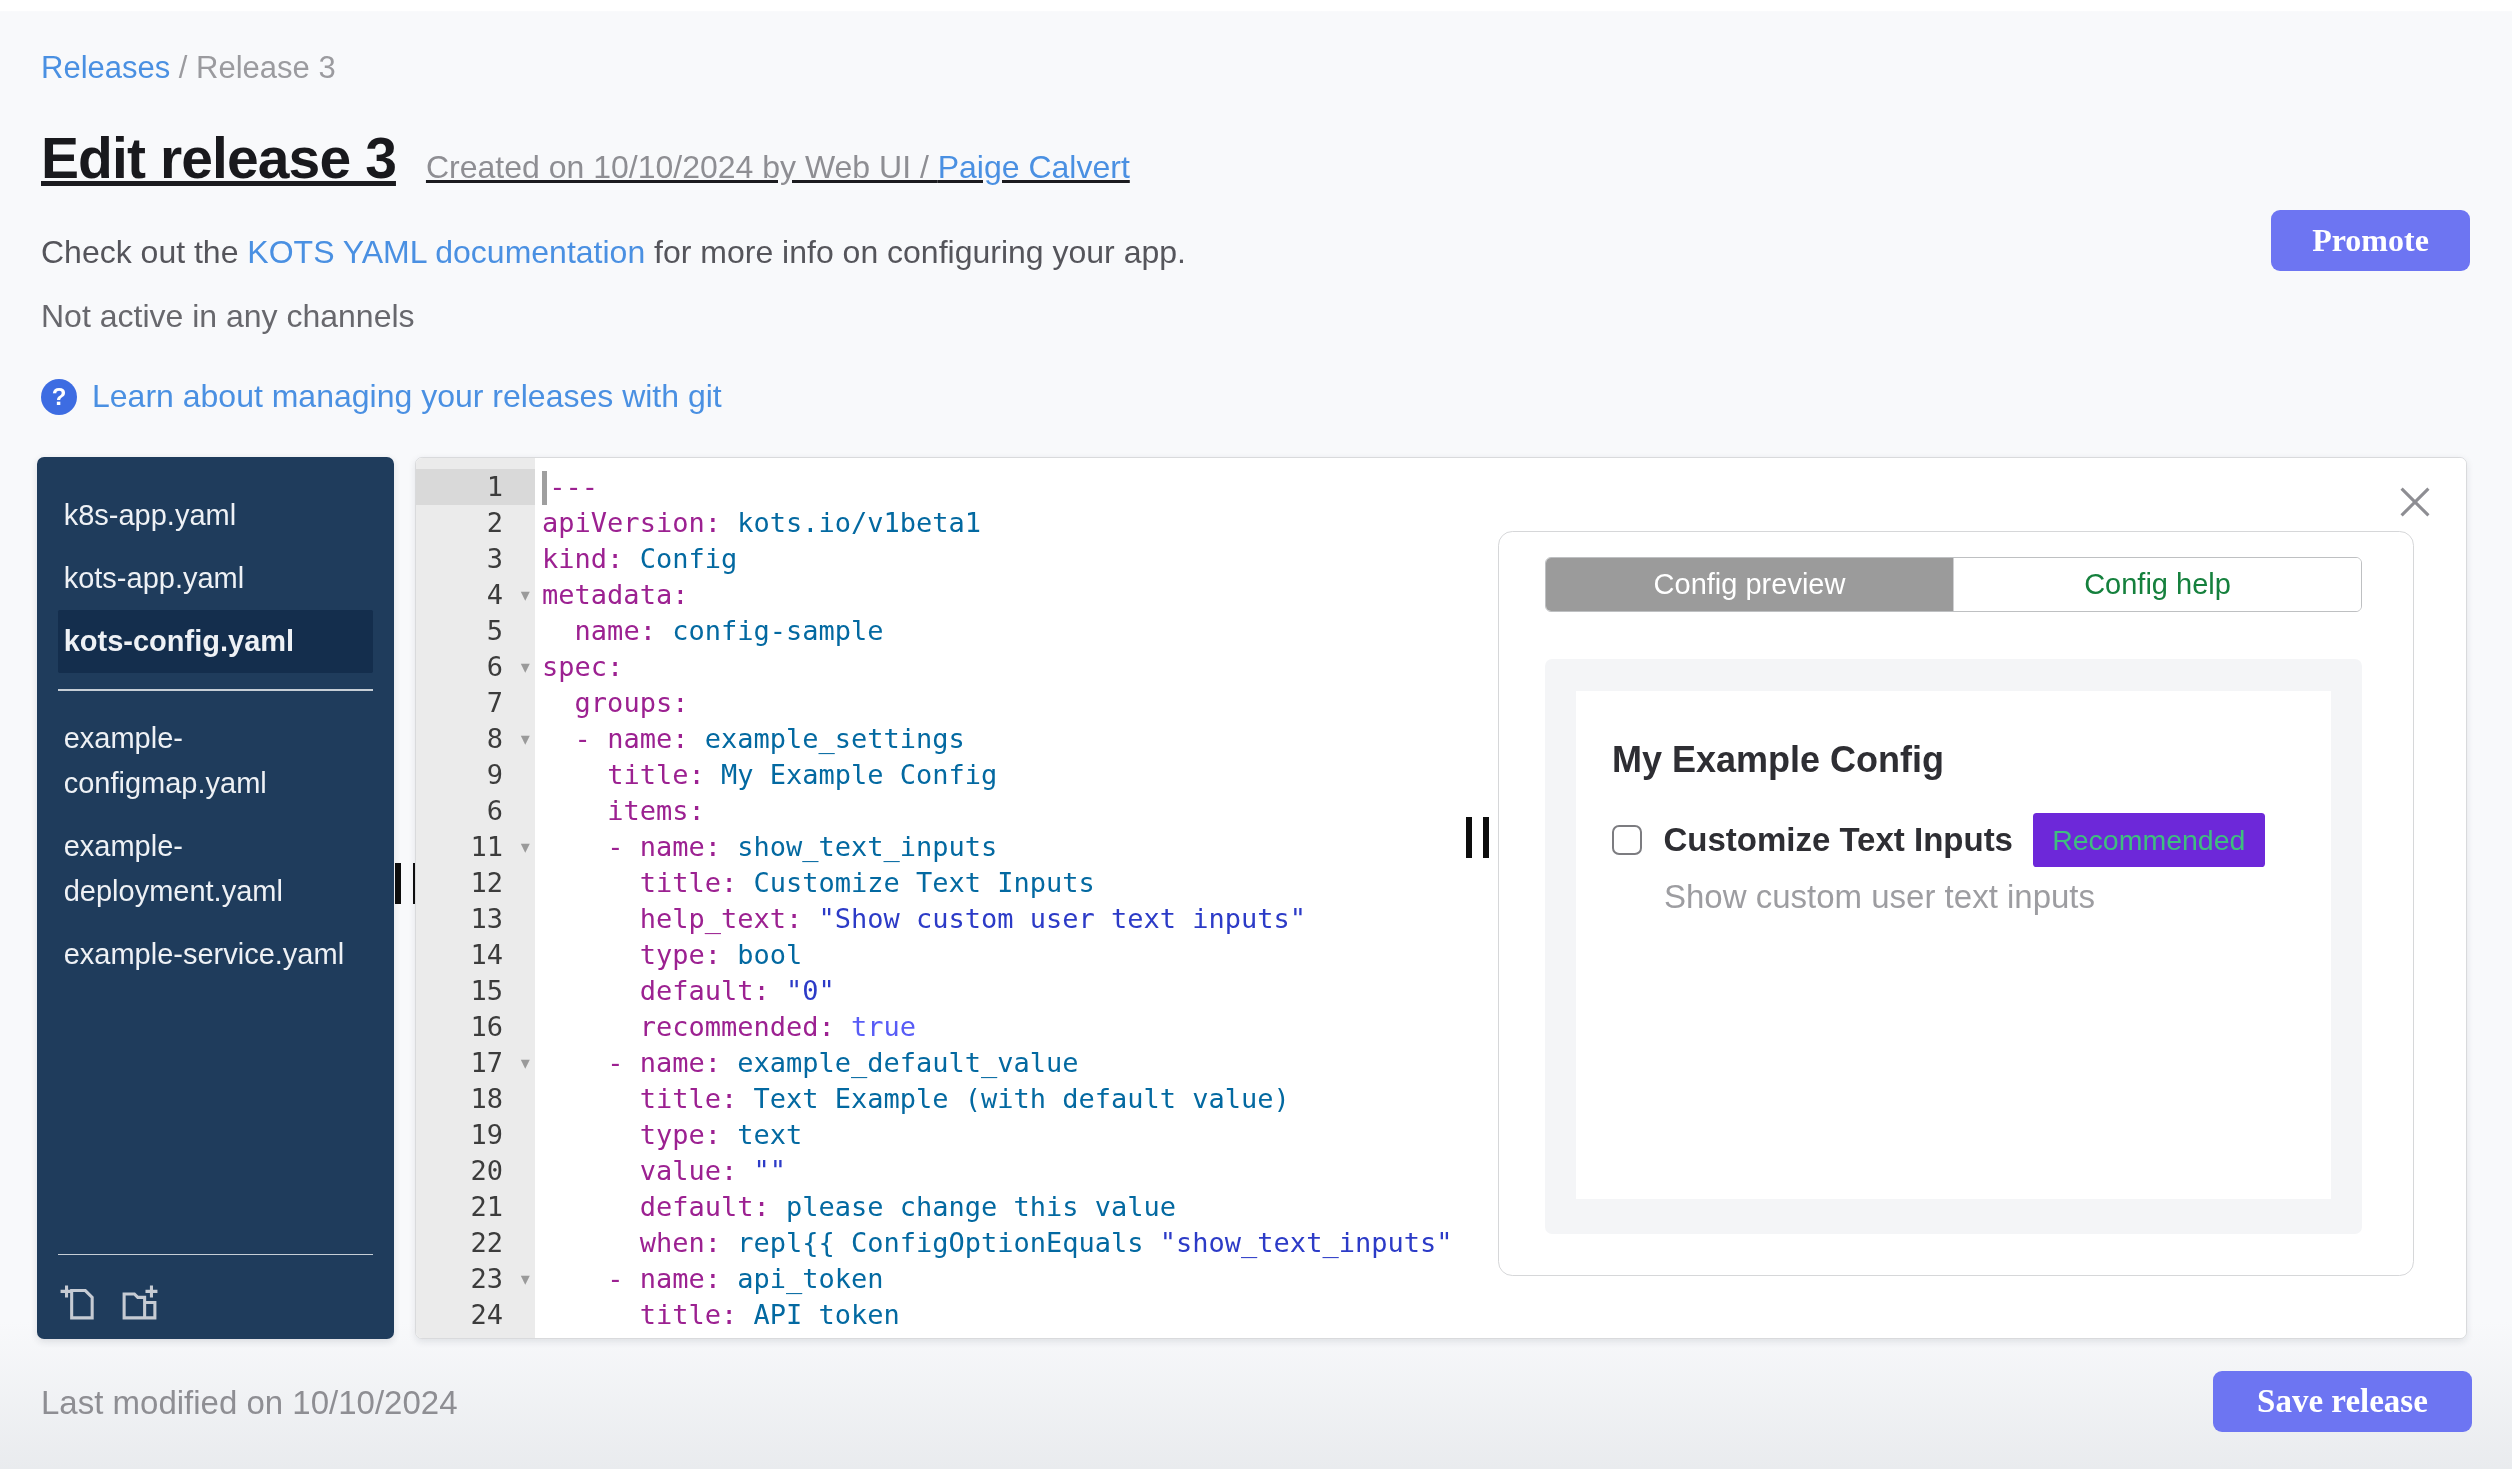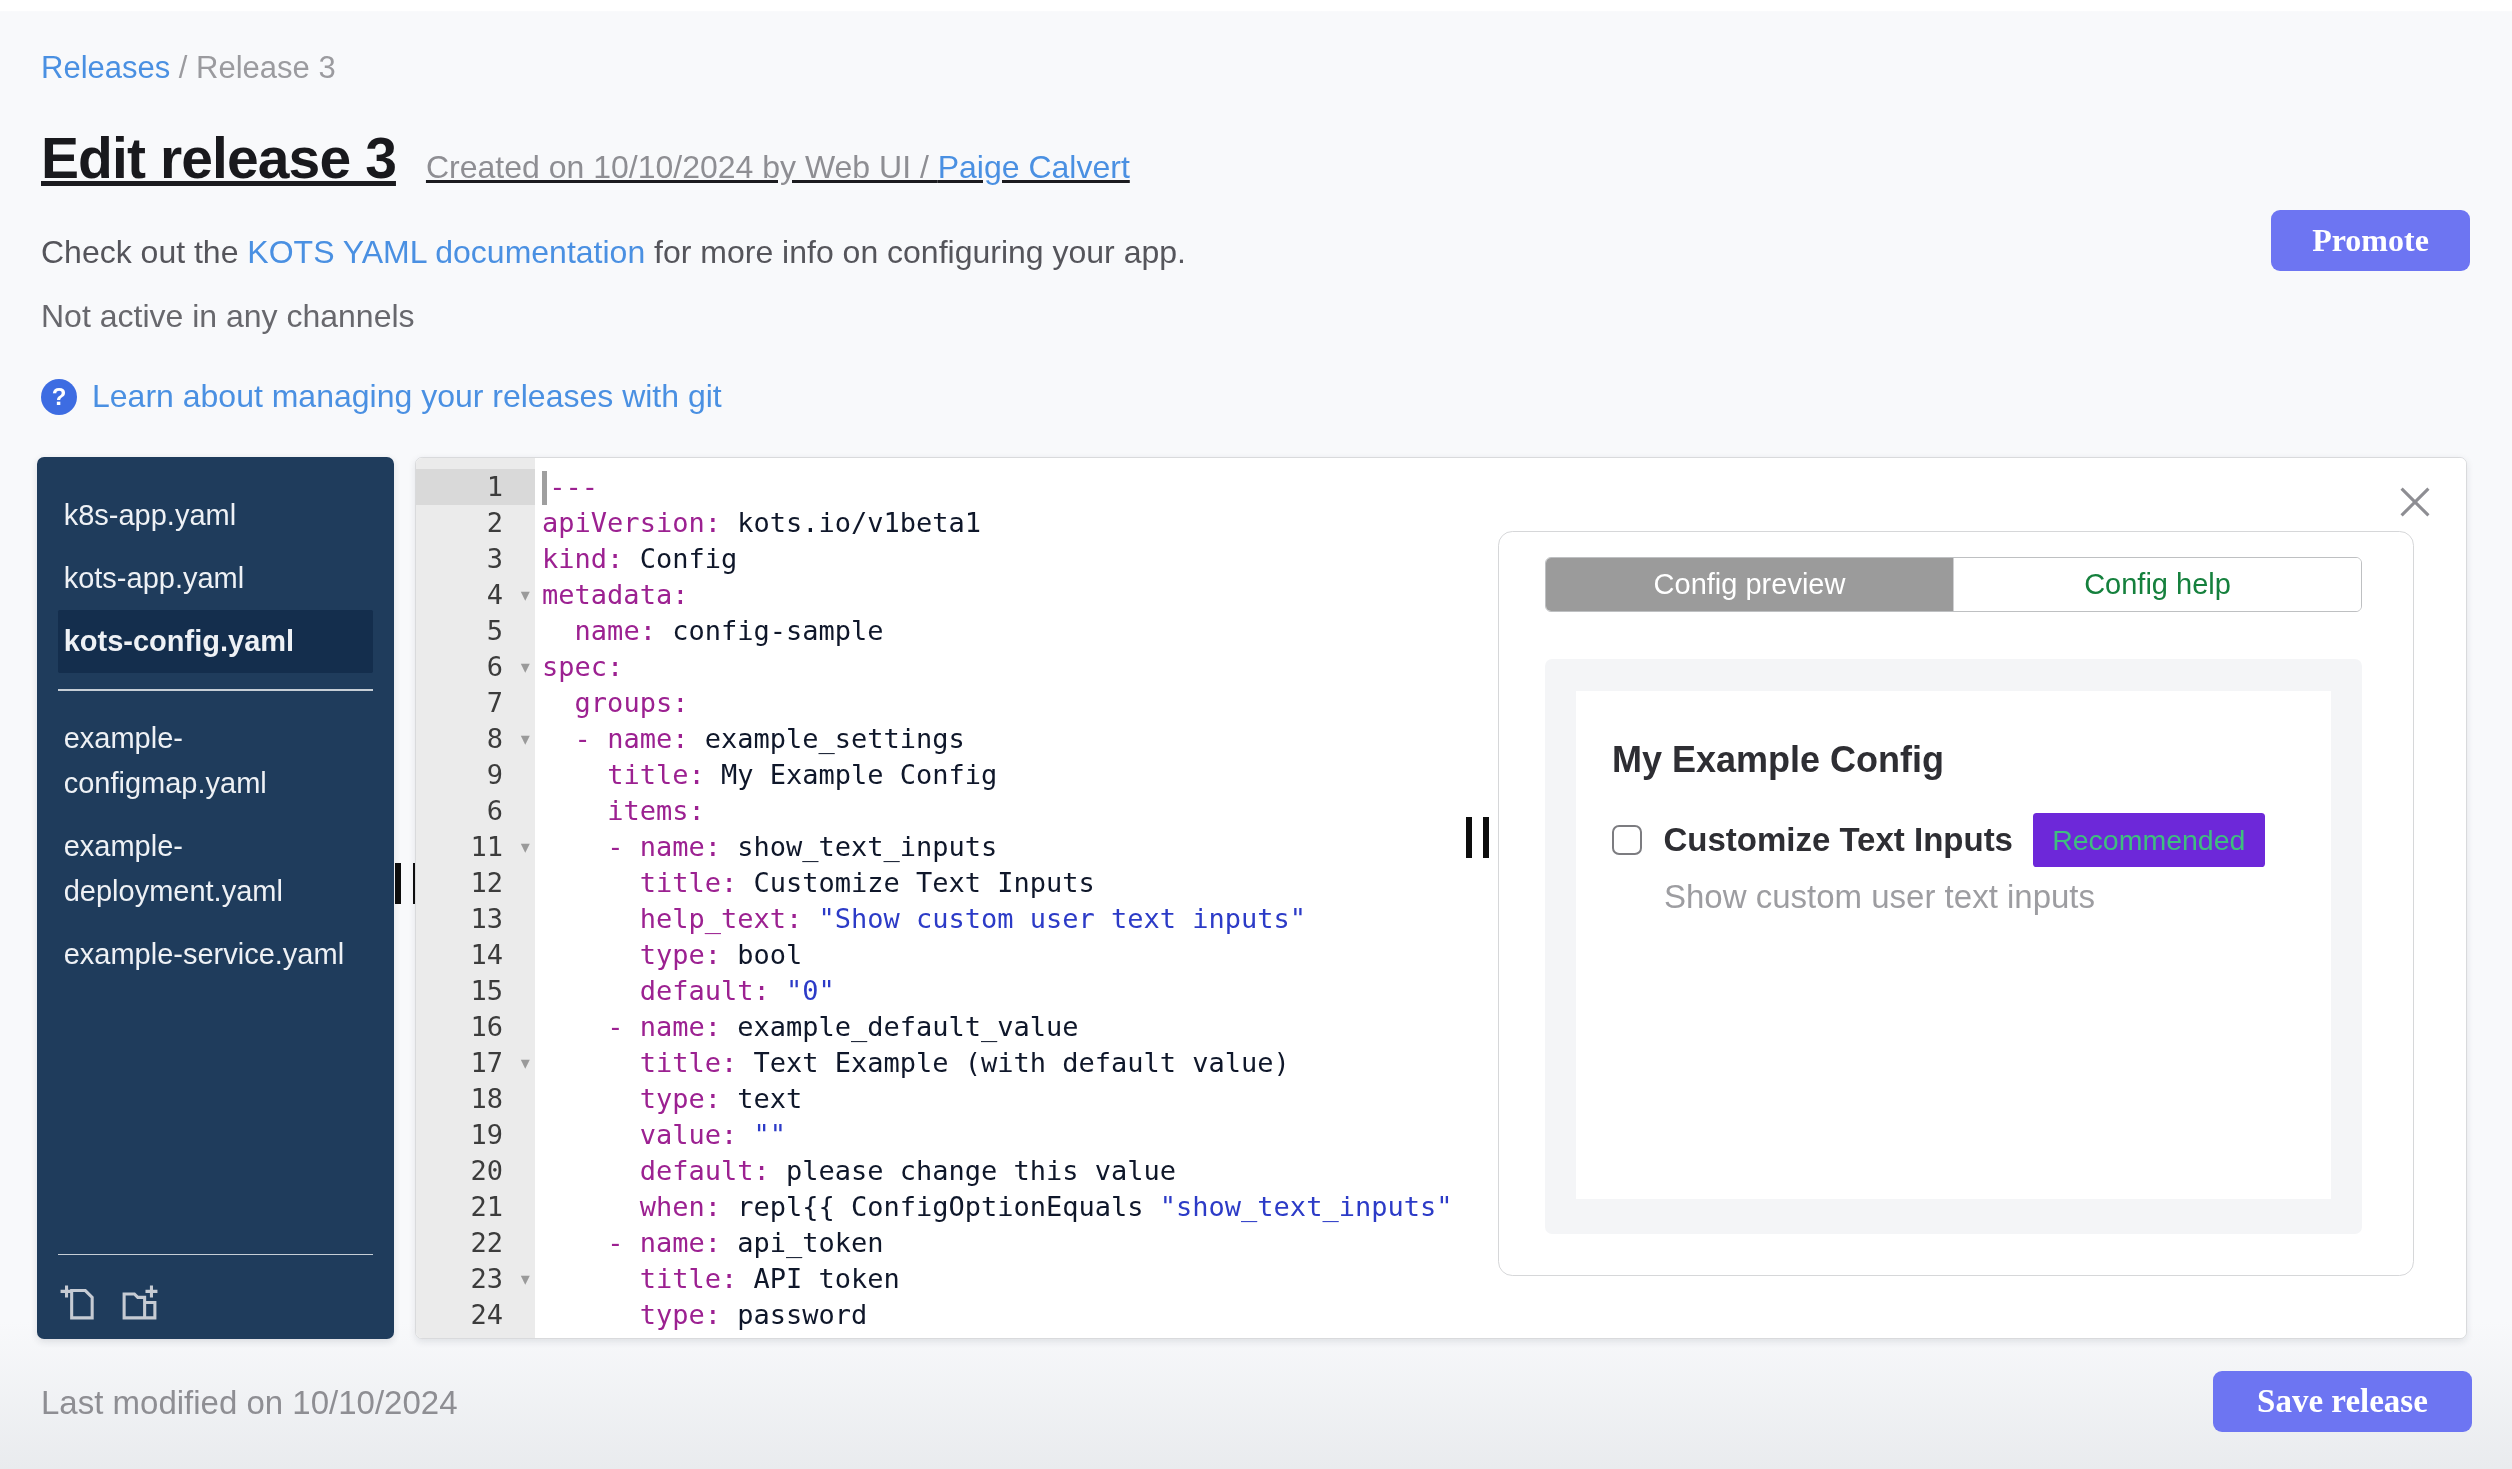--- a/index.html
+++ b/index.html
@@ -59,21 +59,21 @@
   .fold-arrow { position:absolute; right:5.3px; top:7.1px; font-size:18px; color:#9a9a9a;
                 font-family:"Liberation Sans", sans-serif; }
   .code { width:918px; flex:none; padding:10.7px 0 0 7.1px; overflow:hidden; background:#fff; }
   .c-row { height:36px; white-space:pre; font-family:"DejaVu Sans Mono", monospace;
            font-size:27px; line-height:36px; }
   .cursor { display:inline-block; width:5.3px; height:34px; background:#9f9f9f;
             vertical-align:middle; margin-right:1.8px; }
   .tok-key   { color:#9c2191; }
   .tok-str   { color:#2c3bc7; }
   .tok-const { color:#585cf6; }
-  .tok-plain { color:#0f172a;margin-top:20px; }
+  .tok-plain { color:#0369a1;margin-top:20px; }
 
   
   .config-panel { flex:1; position:relative; background:#fff; }
   .close-x { position:absolute; top:27px; right:34px; width:34px; height:34px; cursor:pointer; }
   .panel-card { position:absolute; left:45px; top:73px; right:52px; bottom:62px;
                 border:1.8px solid #d6d7d9; border-radius:14.3px; background:#fff; }
   .tabs { position:absolute; left:46px; top:25px; width:817px; height:55px; display:flex;
           border:1.8px solid #bec0c2; border-radius:6px; overflow:hidden; }
   .tab { flex:1; display:flex; align-items:center; justify-content:center;
          font-size:29px; cursor:pointer; }
@@ -242,20 +242,21 @@
         <div class="c-row"><span class="tok-key">spec:</span></div>
         <div class="c-row"><span class="tok-plain">  </span><span class="tok-key">groups:</span></div>
         <div class="c-row"><span class="tok-plain">  </span><span class="tok-key">-</span><span class="tok-plain"> </span><span class="tok-key">name:</span><span class="tok-plain"> example_settings</span></div>
         <div class="c-row"><span class="tok-plain">    </span><span class="tok-key">title:</span><span class="tok-plain"> My Example Config</span></div>
         <div class="c-row"><span class="tok-plain">    </span><span class="tok-key">items:</span></div>
         <div class="c-row"><span class="tok-plain">    </span><span class="tok-key">-</span><span class="tok-plain"> </span><span class="tok-key">name:</span><span class="tok-plain"> show_text_inputs</span></div>
         <div class="c-row"><span class="tok-plain">      </span><span class="tok-key">title:</span><span class="tok-plain"> Customize Text Inputs</span></div>
         <div class="c-row"><span class="tok-plain">      </span><span class="tok-key">help_text:</span><span class="tok-plain"> </span><span class="tok-str">"Show custom user text inputs"</span></div>
         <div class="c-row"><span class="tok-plain">      </span><span class="tok-key">type:</span><span class="tok-plain"> bool</span></div>
         <div class="c-row"><span class="tok-plain">      </span><span class="tok-key">default:</span><span class="tok-plain"> </span><span class="tok-str">"0"</span></div>
+        <div class="c-row"><span class="tok-plain">      </span><span class="tok-key">recommended:</span><span class="tok-plain"> </span><span class="tok-const">true</span></div>
         <div class="c-row"><span class="tok-plain">    </span><span class="tok-key">-</span><span class="tok-plain"> </span><span class="tok-key">name:</span><span class="tok-plain"> example_default_value</span></div>
         <div class="c-row"><span class="tok-plain">      </span><span class="tok-key">title:</span><span class="tok-plain"> Text Example (with default value)</span></div>
         <div class="c-row"><span class="tok-plain">      </span><span class="tok-key">type:</span><span class="tok-plain"> text</span></div>
         <div class="c-row"><span class="tok-plain">      </span><span class="tok-key">value:</span><span class="tok-plain"> </span><span class="tok-str">""</span></div>
         <div class="c-row"><span class="tok-plain">      </span><span class="tok-key">default:</span><span class="tok-plain"> please change this value</span></div>
         <div class="c-row"><span class="tok-plain">      </span><span class="tok-key">when:</span><span class="tok-plain"> repl{{ ConfigOptionEquals </span><span class="tok-str">"show_text_inputs"</span></div>
         <div class="c-row"><span class="tok-plain">    </span><span class="tok-key">-</span><span class="tok-plain"> </span><span class="tok-key">name:</span><span class="tok-plain"> api_token</span></div>
         <div class="c-row"><span class="tok-plain">      </span><span class="tok-key">title:</span><span class="tok-plain"> API token</span></div>
         <div class="c-row"><span class="tok-plain">      </span><span class="tok-key">type:</span><span class="tok-plain"> password</span></div>
       </div>

